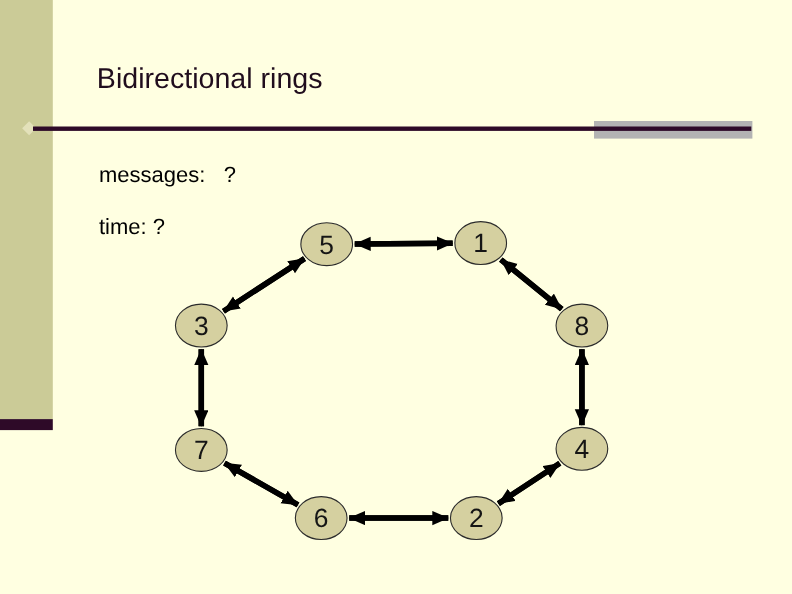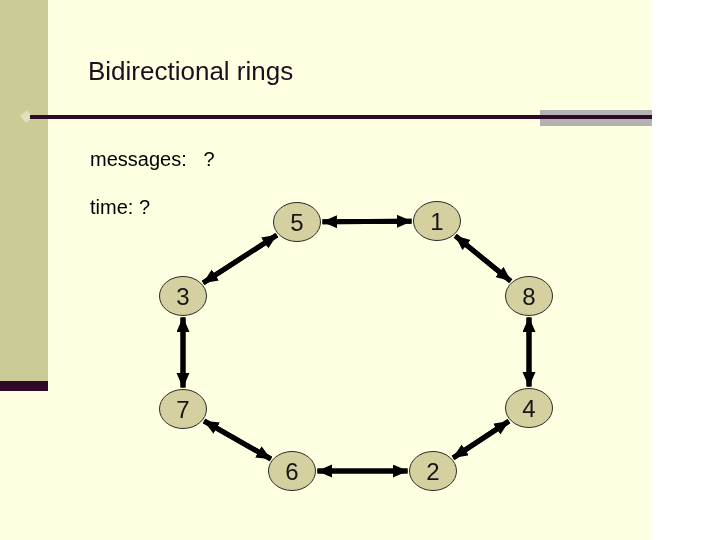--- a/index.html
+++ b/index.html
@@ -1,18 +1,18 @@
 <!DOCTYPE html>
 <html><head>
 <meta charset="utf-8">
 <style>
   html, body { margin: 0; padding: 0; }
   .slide {
     position: relative;
-    width: 652px;
+    width: 720px;
     height: 540px;
     background: var(--bg, #FFFFE1);
     overflow: hidden;
     font-family: "Liberation Sans", sans-serif;
   }
   .sidebar {
     position: absolute;
     left: 0; top: 0;
     width: 48px; height: 381px;
     background: var(--sidebar, #CBCB97);

